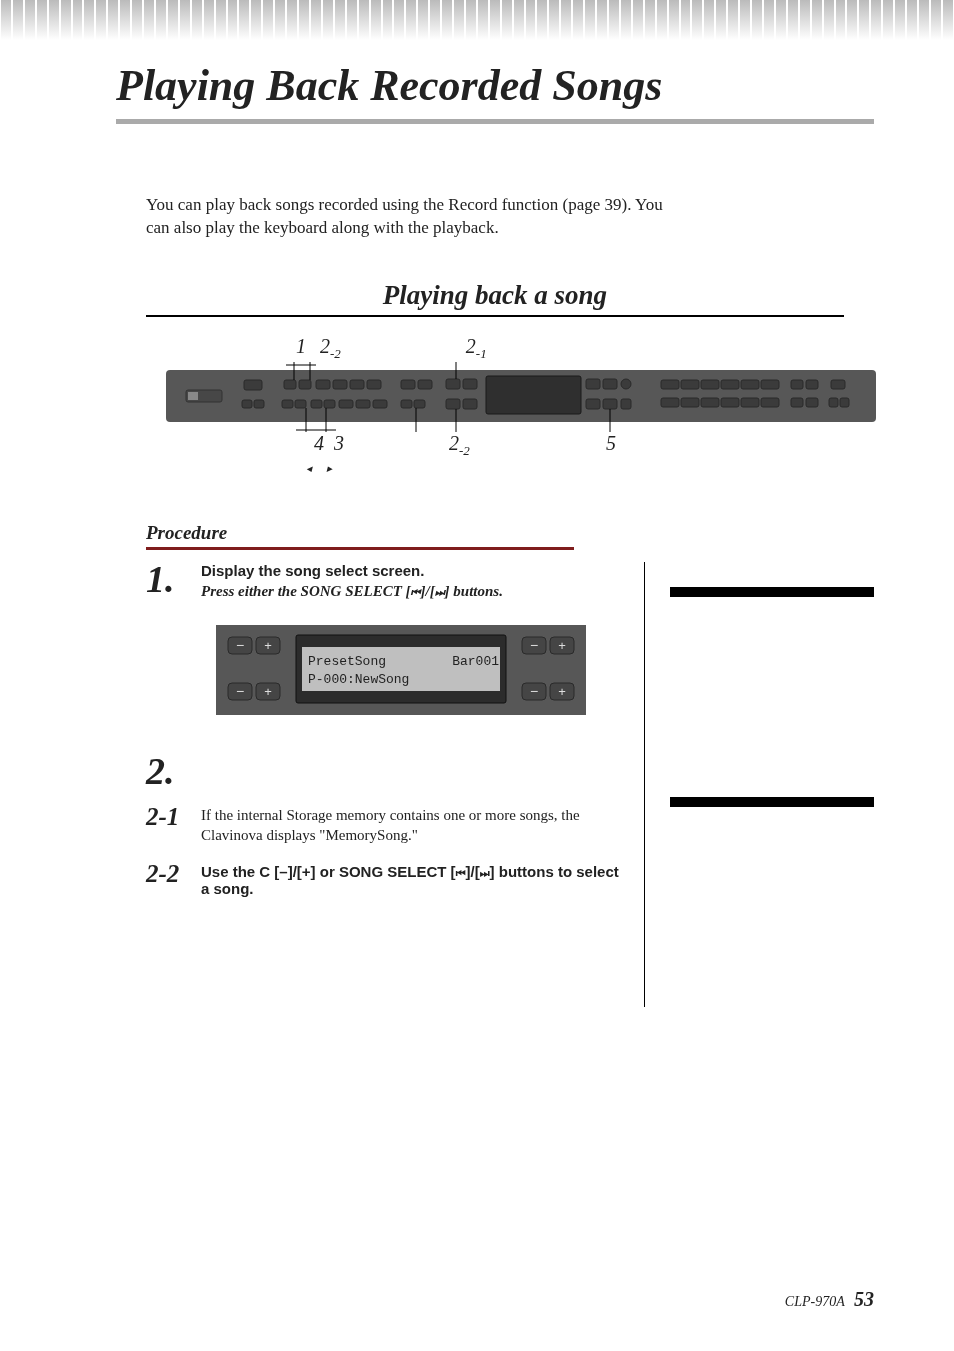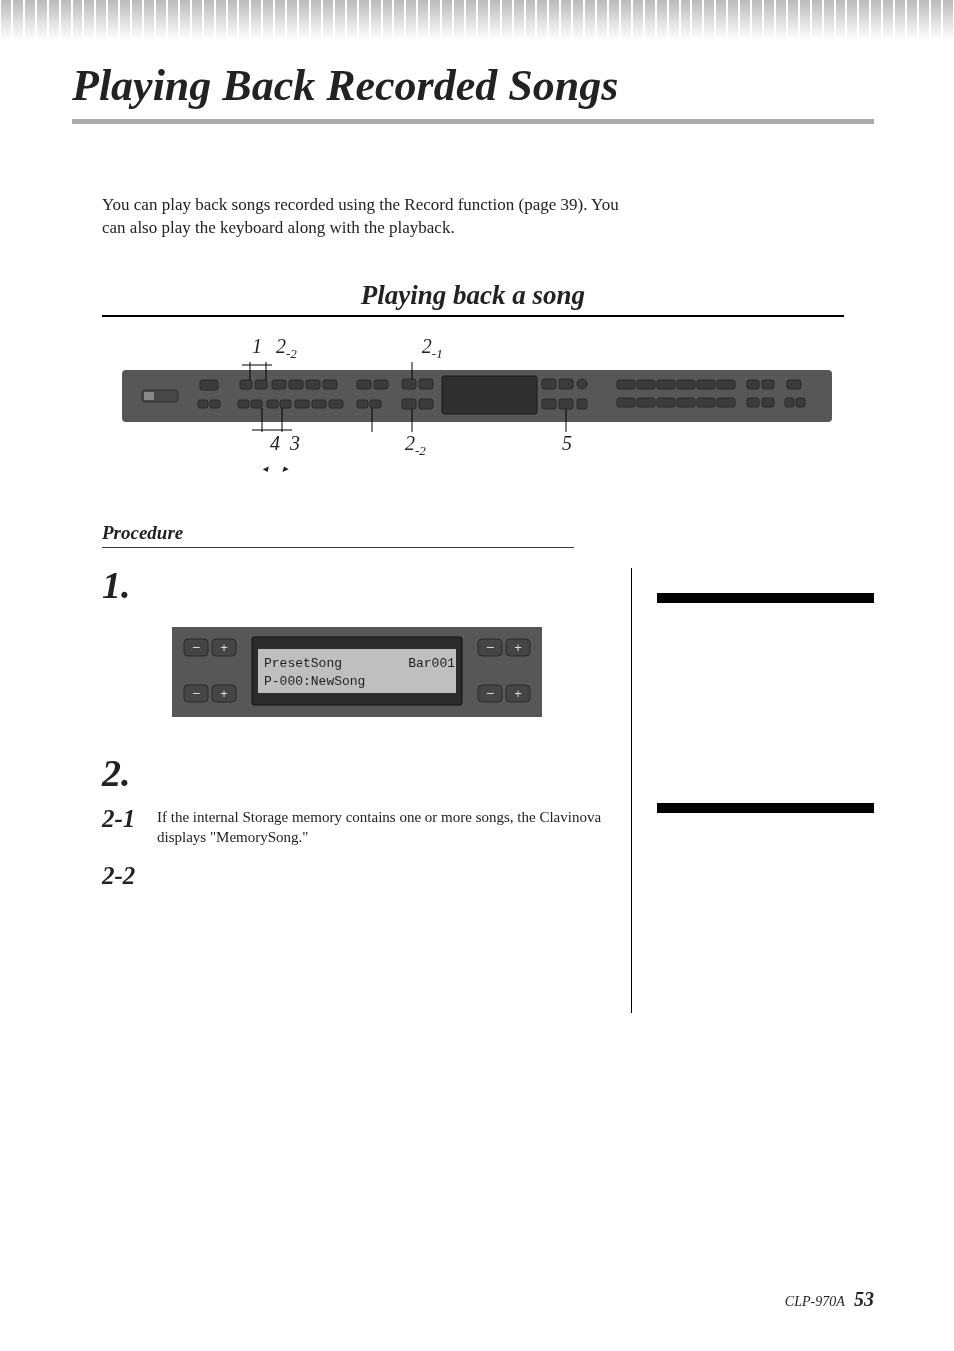--- a/index.html
+++ b/index.html
@@ -1,31 +1,31 @@
 <!DOCTYPE html>
 <html><head>
 <meta charset="utf-8">
 <style>
   html,body { margin:0; padding:0; background:#fff; font-family: Georgia, 'Times New Roman', serif; color:#222; }
-  .page { width:954px; height:1351px; position:relative; box-sizing:border-box; padding:50px 80px 0 72px; }
+  .page { width:954px; height:1351px; position:relative; box-sizing:border-box; padding:50px 80px 0 116px; }
   .top-bars { position:absolute; top:0; left:0; right:0; height:40px; display:flex; }
   .top-bars span { flex:1; margin:0 1px; background:linear-gradient(to bottom, #bbb, #fff); }
   .title { font-style:italic; font-weight:bold; font-size:44px; margin:10px 0 8px 0; }
   .title-underline { height:5px; background:#aaa; margin-bottom:70px; }
   .intro { font-family: 'Times New Roman', Times, serif; font-size:17px; line-height:1.35; margin-left:30px; max-width:520px; margin-bottom:40px; }
   .section-heading { font-style:italic; font-weight:bold; font-size:27px; margin-left:30px; border-bottom:2px solid #000; padding-bottom:4px; margin-bottom:18px; margin-right:30px;text-align:center; }
   .panel-area { margin:0 30px 40px 50px; position:relative; }
   .callouts-top { font-style:italic; font-family:'Times New Roman',serif; font-size:20px; display:flex; margin-left:130px; }
   .callouts-top .c { margin-right:10px; }
   .callouts-top .c.sub sub { font-size:13px; font-style:italic; }
   .panel-svg { display:block; }
   .callouts-bottom { font-style:italic; font-family:'Times New Roman',serif; font-size:20px; margin-left:130px; position:relative; height:50px; }
   .callouts-bottom .c { position:absolute; }
   .tri { font-family: Arial,sans-serif; font-size:11px; letter-spacing:6px; }
-  .procedure-label { font-style:italic; font-weight:bold; font-size:19px; margin-left:30px; border-bottom:1px solid #7f1d1d; padding-bottom:3px; margin-bottom:20px; margin-right:300px; }
+  .procedure-label { font-style:italic; font-weight:bold; font-size:19px; margin-left:30px; border-bottom:3px solid #7f1d1d; padding-bottom:3px; margin-bottom:12px; margin-right:300px; }
   .columns { display:flex; margin:0 0 0 30px; }
   .maincol { width:540px; border-right:1px solid #000; padding-right:20px; }
   .sidecol { width:230px; padding-left:25px; }
   .black-bar { height:10px; background:#000; margin-bottom:200px; }
   .step { display:flex; margin-bottom:18px; }
   .step-num { font-style:italic; font-weight:bold; font-family:'Times New Roman',serif; width:55px; flex-shrink:0; font-size:38px; line-height:0.9; }
   .step-num.small { font-size:25px; }
   .step-body { font-family: Arial, Helvetica, sans-serif; font-size:15px; }
   .step-title { font-weight:bold; margin-bottom:4px; }
   .step-instr { font-style:italic; font-weight:bold; font-family:'Times New Roman',serif; font-size:15px; }
@@ -220,20 +220,26 @@
     </div>
   </div>
 
   <h3 class="procedure-label">Procedure</h3>
 
   <div class="columns">
     <div class="maincol">
 
       <div class="step">
         <div class="step-num">1.</div>
+        <div class="step-body">
+          <div class="step-title">Display the song select screen.</div>
+          <div class="step-instr">
+            <span>Press either the SONG SELECT [</span><span class="songsel-icon">⏮</span><span>]/[</span><span class="songsel-icon">⏭</span><span>] buttons.</span>
+          </div>
+        </div>
       </div>
 
       <div class="lcd-panel">
         <svg width="370" height="90" viewBox="0 0 370 90">
           <rect x="0" y="0" width="370" height="90" fill="#575757"></rect>
 
           <rect x="12" y="12" width="24" height="17" rx="4" fill="#454545" stroke="#2a2a2a"></rect>
           <text x="24" y="25" text-anchor="middle" fill="#ddd" font-size="14" font-family="Arial">−</text>
           <rect x="40" y="12" width="24" height="17" rx="4" fill="#454545" stroke="#2a2a2a"></rect>
           <text x="52" y="25" text-anchor="middle" fill="#ddd" font-size="13" font-family="Arial">+</text>
@@ -265,20 +271,25 @@
 
       <div class="step">
         <div class="step-num small">2-1</div>
         <div class="step-body">
           <div class="step-detail-serif">If the internal Storage memory contains one or more songs, the Clavinova displays "MemorySong."</div>
         </div>
       </div>
 
       <div class="step">
         <div class="step-num small">2-2</div>
+        <div class="step-body">
+          <div class="step-title">
+            <span>Use the C [–]/[+] or SONG SELECT [</span><span class="songsel-icon">⏮</span><span>]/[</span><span class="songsel-icon">⏭</span><span>] buttons to select a song.</span>
+          </div>
+        </div>
       </div>
 
     </div>
     <div class="sidecol">
       <div style="height:25px"></div>
       <div class="black-bar"></div>
       <div class="black-bar"></div>
     </div>
   </div>
 

